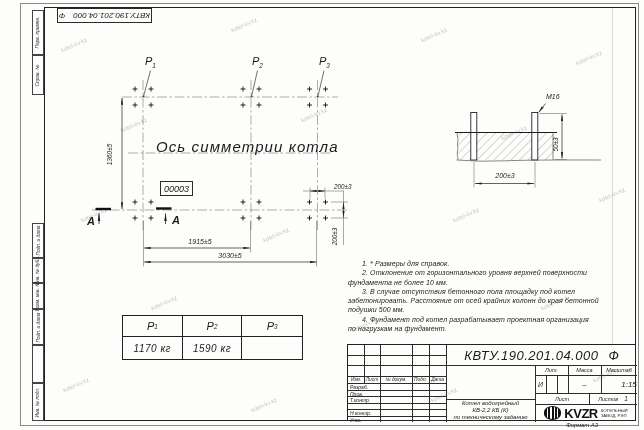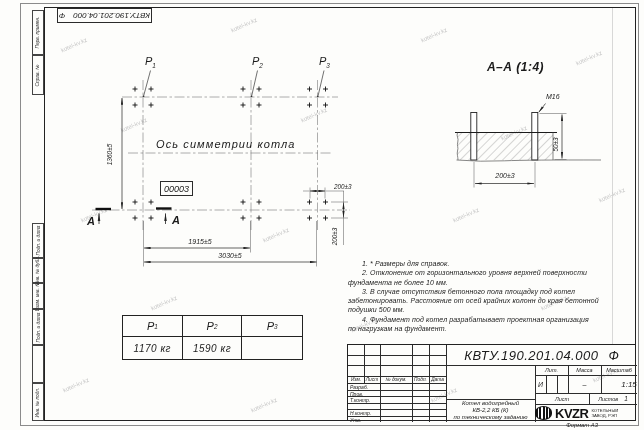--- a/index.html
+++ b/index.html
@@ -185,40 +185,39 @@
       <span></span>
     </div>
   <div class="sidebox" style="left:32px;top:383px;width:12px;height:38px;">
       <span>Инв. № подл.</span>
     </div>
 
   <div class="t" style="left:145px;top:55px;font-size:11px;"><span>P</span><sub>1</sub></div>
   <div class="t" style="left:252px;top:55px;font-size:11px;"><span>P</span><sub>2</sub></div>
   <div class="t" style="left:319px;top:55px;font-size:11px;"><span>P</span><sub>3</sub></div>
 
-  <div class="t" style="left:156px;top:138px;font-size:11px;letter-spacing:1.1px;">Ось симметрии котла</div>
+  <div class="t" style="left:156px;top:138px;font-size:15px;letter-spacing:1.1px;">Ось симметрии котла</div>
 
   <div class="box ctr" style="left:160px;top:181px;width:33px;height:15px;">
     <span class="t" style="position:static;font-size:9px;">00003</span>
   </div>
 
   <div class="vwrap" style="left:102px;top:132px;width:16px;height:44px;">
       <span style="font-size:6.5px;">1360±5</span>
     </div>
   <div class="t ctr" style="left:168px;top:238px;width:64px;font-size:7px;">1915±5</div>
   <div class="t ctr" style="left:198px;top:252px;width:64px;font-size:7px;">3030±5</div>
   <div class="t" style="left:334px;top:183px;font-size:6.3px;">200±3</div>
   <div class="vwrap" style="left:328px;top:221px;width:14px;height:30px;">
       <span style="font-size:6.3px;">200±3</span>
     </div>
 
   <div class="t" style="left:87px;top:215px;font-size:11px;font-weight:700;">А</div>
   <div class="t" style="left:172px;top:214px;font-size:11px;font-weight:700;">А</div>
 
-  <div class="t ctr" style="left:468px;top:60px;width:95px;font-size:12px;font-weight:600;letter-spacing:.5px;">А–А (1:4)</div>
   <div class="t" style="left:546px;top:93px;font-size:7px;">М16</div>
   <div class="vwrap" style="left:549px;top:129px;width:14px;height:30px;">
       <span style="font-size:6.3px;">50±3</span>
     </div>
   <div class="t ctr" style="left:486px;top:172px;width:38px;font-size:7px;">200±3</div>
 
   <div class="notes">
     <div class="nl ind">1. * Размеры для справок.</div>
     <div class="nl ind">2. Отклонение от горизонтального уровня верхней поверхности</div>
     <div class="nl">фундамента не более 10 мм.</div>
@@ -304,21 +303,21 @@
     <div class="tb-t ctr" style="left:187px;top:30px;width:11px;height:18px;font-size:7px;">И</div>
     <div class="tb-t ctr" style="left:220px;top:30px;width:33px;height:18px;font-size:7px;">–</div>
     <div class="tb-t ctr" style="left:253px;top:30px;width:56px;height:18px;font-size:8px;">1:15</div>
 
     <div class="tb-t ctr" style="left:187px;top:48px;width:54px;height:11px;font-size:5.5px;">Лист</div>
     <div style="position:absolute;left:241px;top:48px;width:48px;height:11px;display:flex;align-items:center;justify-content:center;gap:6px;">
       <span class="t" style="position:static;font-size:5.5px;">Листов</span>
       <span class="t" style="position:static;font-size:6.5px;">1</span>
     </div>
 
-    <div style="position:absolute;left:187px;top:59px;width:102px;height:18px;display:flex;align-items:center;gap:3px;">
+    <div style="position:absolute;left:187px;top:59px;width:102px;height:18px;display:flex;align-items:center;justify-content:center;gap:3px;">
       <span class="logo-coil"></span>
       <span class="logo-kvzr">KVZR</span>
       <span class="logo-sub">
         <span style="display:block;">КОТЕЛЬНЫЙ</span>
         <span style="display:block;">ЗАВОД, РЭП</span>
       </span>
     </div>
   </div>
 
   <div class="t ctr" style="left:558px;top:421.5px;width:48px;font-size:5.8px;">Формат А3</div>

